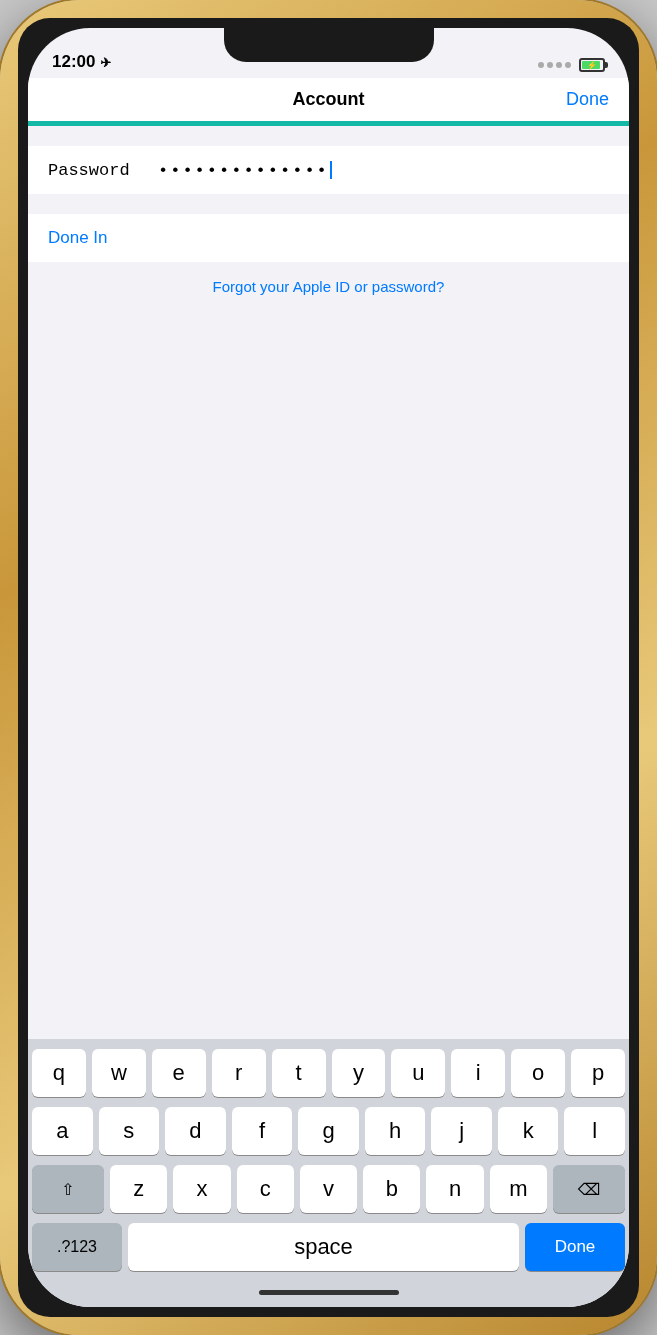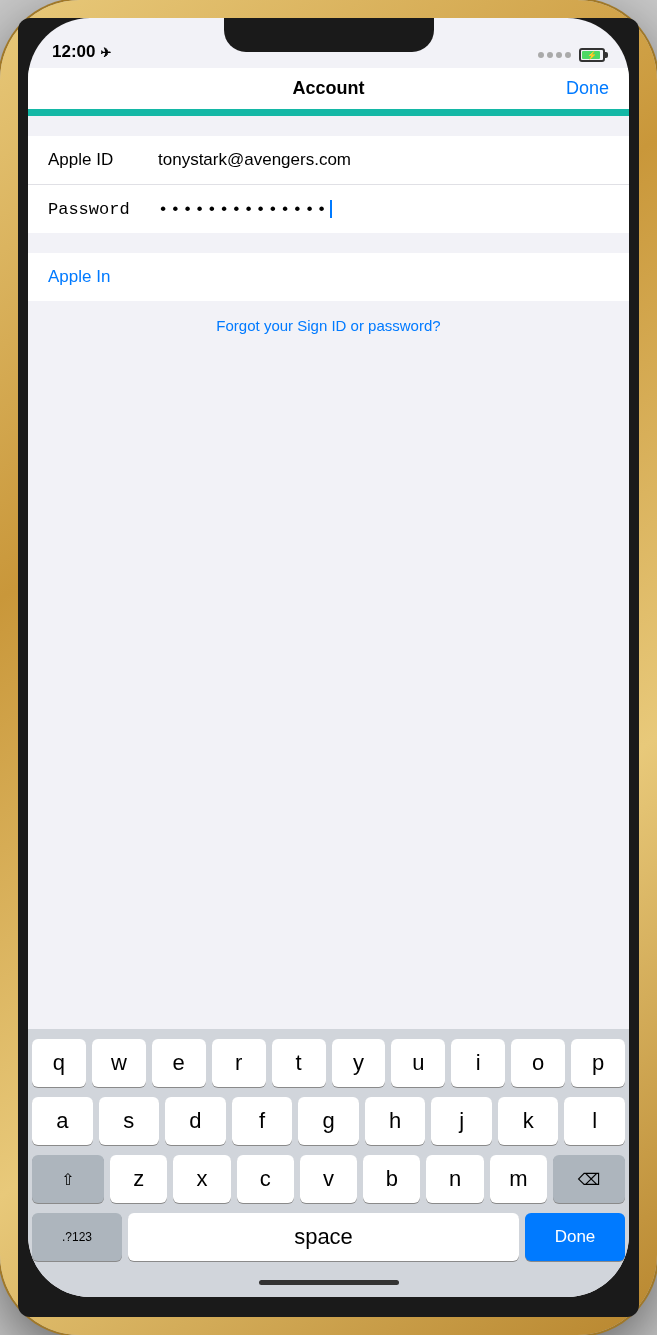--- a/index.html
+++ b/index.html
@@ -22,26 +22,26 @@
       display: flex;
       justify-content: center;
       align-items: center;
       box-shadow: 0 0 0 2px #a07828, 0 20px 60px rgba(0,0,0,0.5);
     }
 
     .phone-inner {
       width: 621px;
       height: 1299px;
       background: #1a1a1a;
-      border-radius: 12px;
+      border-radius: 32px;
       overflow: hidden;
       position: relative;
       display: flex;
       justify-content: center;
-      align-items: flex-start;
+      align-items: center;
     }
 
     .phone-screen {
       width: 601px;
       height: 1279px;
       background: #f2f2f7;
       border-radius: 62px;
       overflow: hidden;
       position: relative;
       display: flex;
@@ -142,21 +142,21 @@
     }
 
     
     .nav-bar {
       height: 48px;
       background: #fff;
       display: flex;
       align-items: center;
       justify-content: space-between;
       padding: 0 20px;
-      border-bottom: 7px solid #14b8a6;
+      border-bottom: 5px solid #14b8a6;
       flex-shrink: 0;
     }
 
     .nav-title {
       font-size: 18px;
       font-weight: 600;
       color: #000;
       flex: 1;
       text-align: center;
     }
@@ -325,21 +325,21 @@
       flex: 0 0 72px;
     }
 
     .key-backspace {
       min-width: 48px;
       flex: 0 0 72px;
     }
 
     .key-numbers {
       flex: 0 0 90px;
-      font-size: 12px;
+      font-size: 16px;
       font-weight: 400;
     }
 
     .key-space {
       flex: 1;
       font-size: 22px;
       font-weight: 400;
     }
 
     .key-done-kb {
@@ -399,37 +399,33 @@
         <div class="nav-title">Account</div>
         <div class="nav-done">Done</div>
       </div>
 
       <div class="content">
 
         <div class="section-sep"></div>
 
         <div class="form-section">
           <div class="form-row">
-            <div class="form-label">Apple ID</div>
-            <div class="form-value">tonystark@avengers.com</div>
-          </div>
-          <div class="form-row">
             <div class="form-label">Password</div>
             <div class="form-password">
               <span>••••••••••••••</span><span class="cursor"></span>
             </div>
           </div>
         </div>
 
         <div class="action-section">
-          <button class="sign-in-btn">Apple In</button>
+          <button class="sign-in-btn">Done In</button>
         </div>
 
         <div class="forgot-section">
-          <span class="forgot-link">Forgot your Sign ID or password?</span>
+          <span class="forgot-link">Forgot your Apple ID or password?</span>
         </div>
 
         <div class="empty-area"></div>
 
         <div class="keyboard">
 
           <div class="keyboard-row">
             <div class="key">q</div>
             <div class="key">w</div>
             <div class="key">e</div>

